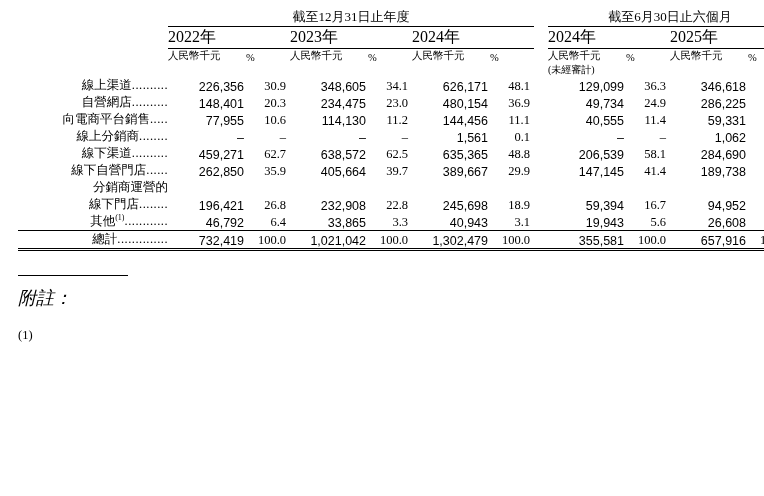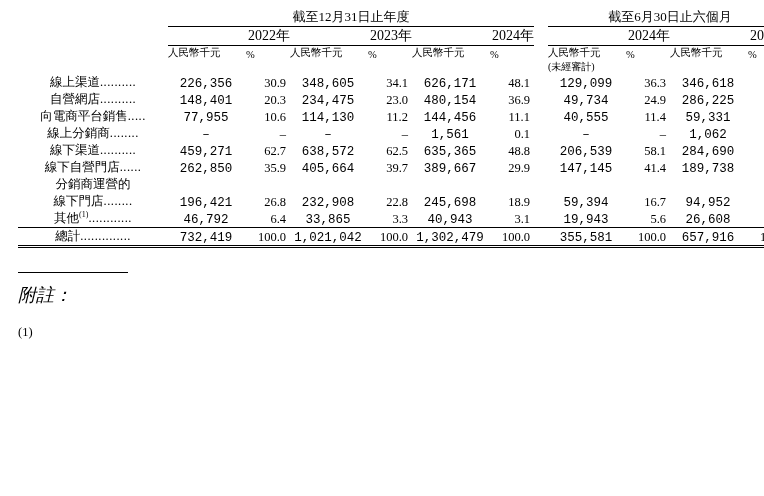--- a/index.html
+++ b/index.html
@@ -45,23 +45,23 @@
     font-size: 13px;
     font-weight: bold;
     text-align: center;
     padding-bottom: 3px;
     font-family: "Liberation Serif", serif;
   }
   .grp-rule {
     border-bottom: 1px solid #000;
   }
   .yr-head td {
-    font-size: 14px;
+    font-size: 16px;
     font-weight: bold;
-    text-align: right;
+    text-align: left;
     padding-top: 5px;
     padding-bottom: 3px;
   }
   .yr-rule {
     border-bottom: 1px solid #000;
   }
   .unit-head td {
     font-size: 10.5px;
     text-align: left;
     padding-top: 5px;
@@ -72,29 +72,29 @@
     text-align: left;
     padding-bottom: 6px;
   }
 
   .row td {
     font-size: 12.5px;
     padding-top: 3.5px;
     padding-bottom: 3.5px;
   }
   .row td.label {
-    text-align: center;
+    text-align: right;
     white-space: nowrap;
     font-size: 12.5px;
     margin-top: 13px;
   }
   .row td.num {
-    text-align: center;
+    text-align: right;
     padding-right: 2px;
-    font-family: Liberation Mono, monospace;
+    font-family: Liberation Sans, sans-serif;
   }
   .row td.pct {
     text-align: right;
     padding-right: 4px;
   }
   .bold td { font-weight: bold; }
   .indent2 { padding-left: 20px; font-family: Liberation Serif, serif; }
 
   .dots {
     letter-spacing: 0.5px;

